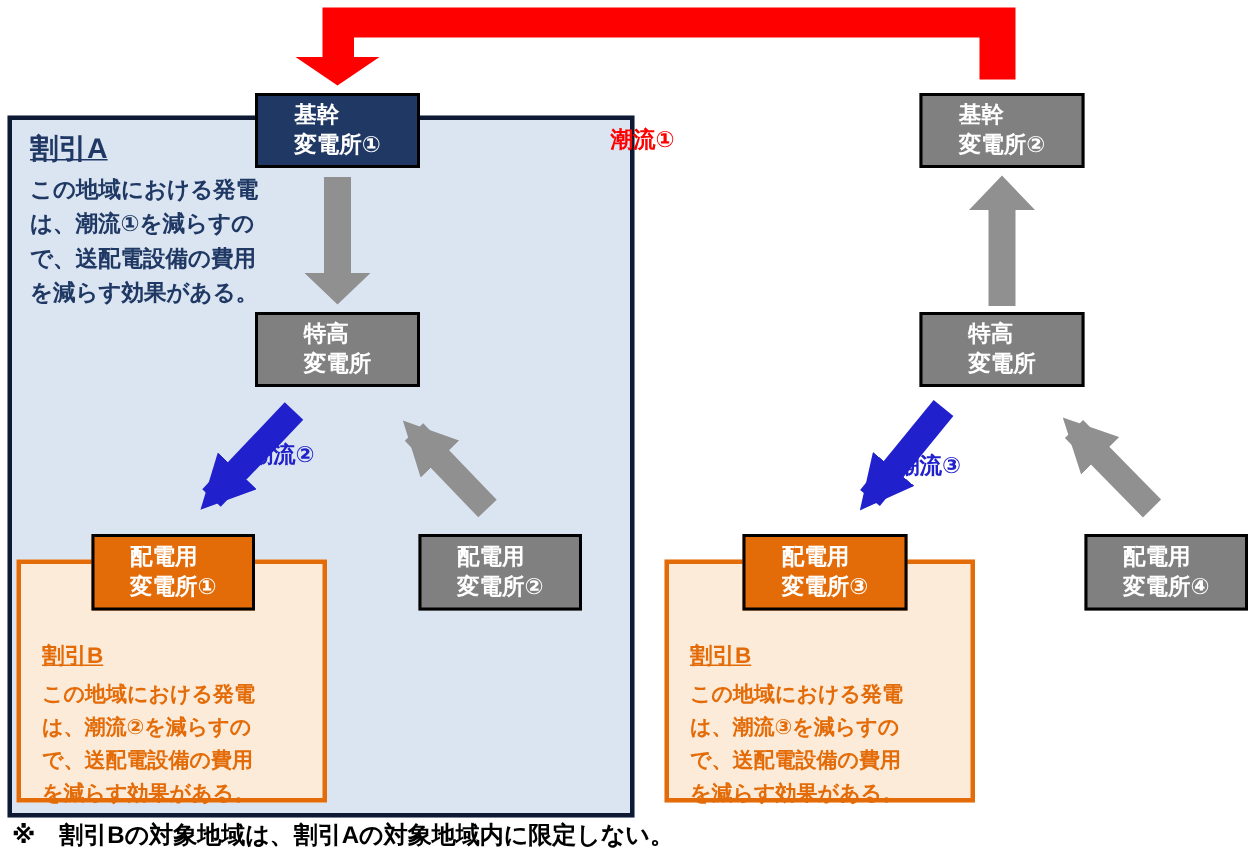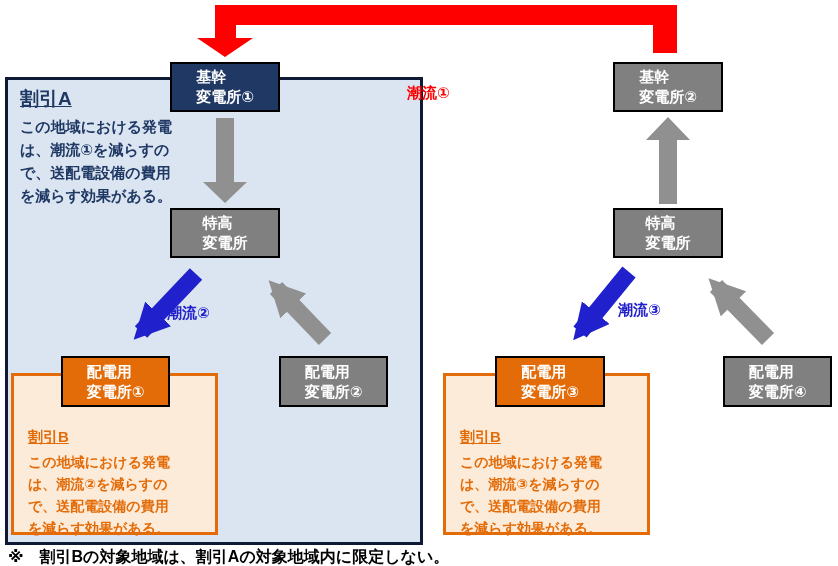--- a/index.html
+++ b/index.html
@@ -64,22 +64,22 @@
   #st-trunk2{left:613px; top:62px;  width:110px; height:50px;}
   #st-eh1   {left:170px; top:208px; width:110px; height:50px;}
   #st-eh2   {left:613px; top:208px; width:110px; height:50px;}
   #st-d1    {left:61px;  top:356px; width:109px; height:51px;}
   #st-d2    {left:279px; top:356px; width:109px; height:51px;}
   #st-d3    {left:495px; top:356px; width:110px; height:51px;}
   #st-d4    {left:723px; top:356px; width:109px; height:51px;}
   
   .flow-label{position:absolute; z-index:5; font-size:15px; font-weight:bold; white-space:nowrap;}
   #fl1{left:407px; top:46px;  color:var(--red);margin-top:38px;}
-  #fl2{left:167px; top:304px; color:var(--flow-blue);}
-  #fl3{left:618px; top:301px; color:var(--flow-blue);}
+  #fl2{left:167px; top:294px; color:var(--flow-blue);}
+  #fl3{left:598px; top:301px; color:var(--flow-blue);}
   
   .note{
     position:absolute; left:8px; top:547px; z-index:5;
     color:var(--black); font-size:16px; font-weight:bold; white-space:nowrap;
   }
 </style>
 </head>
 <body>
 
 <div class="canvas">

